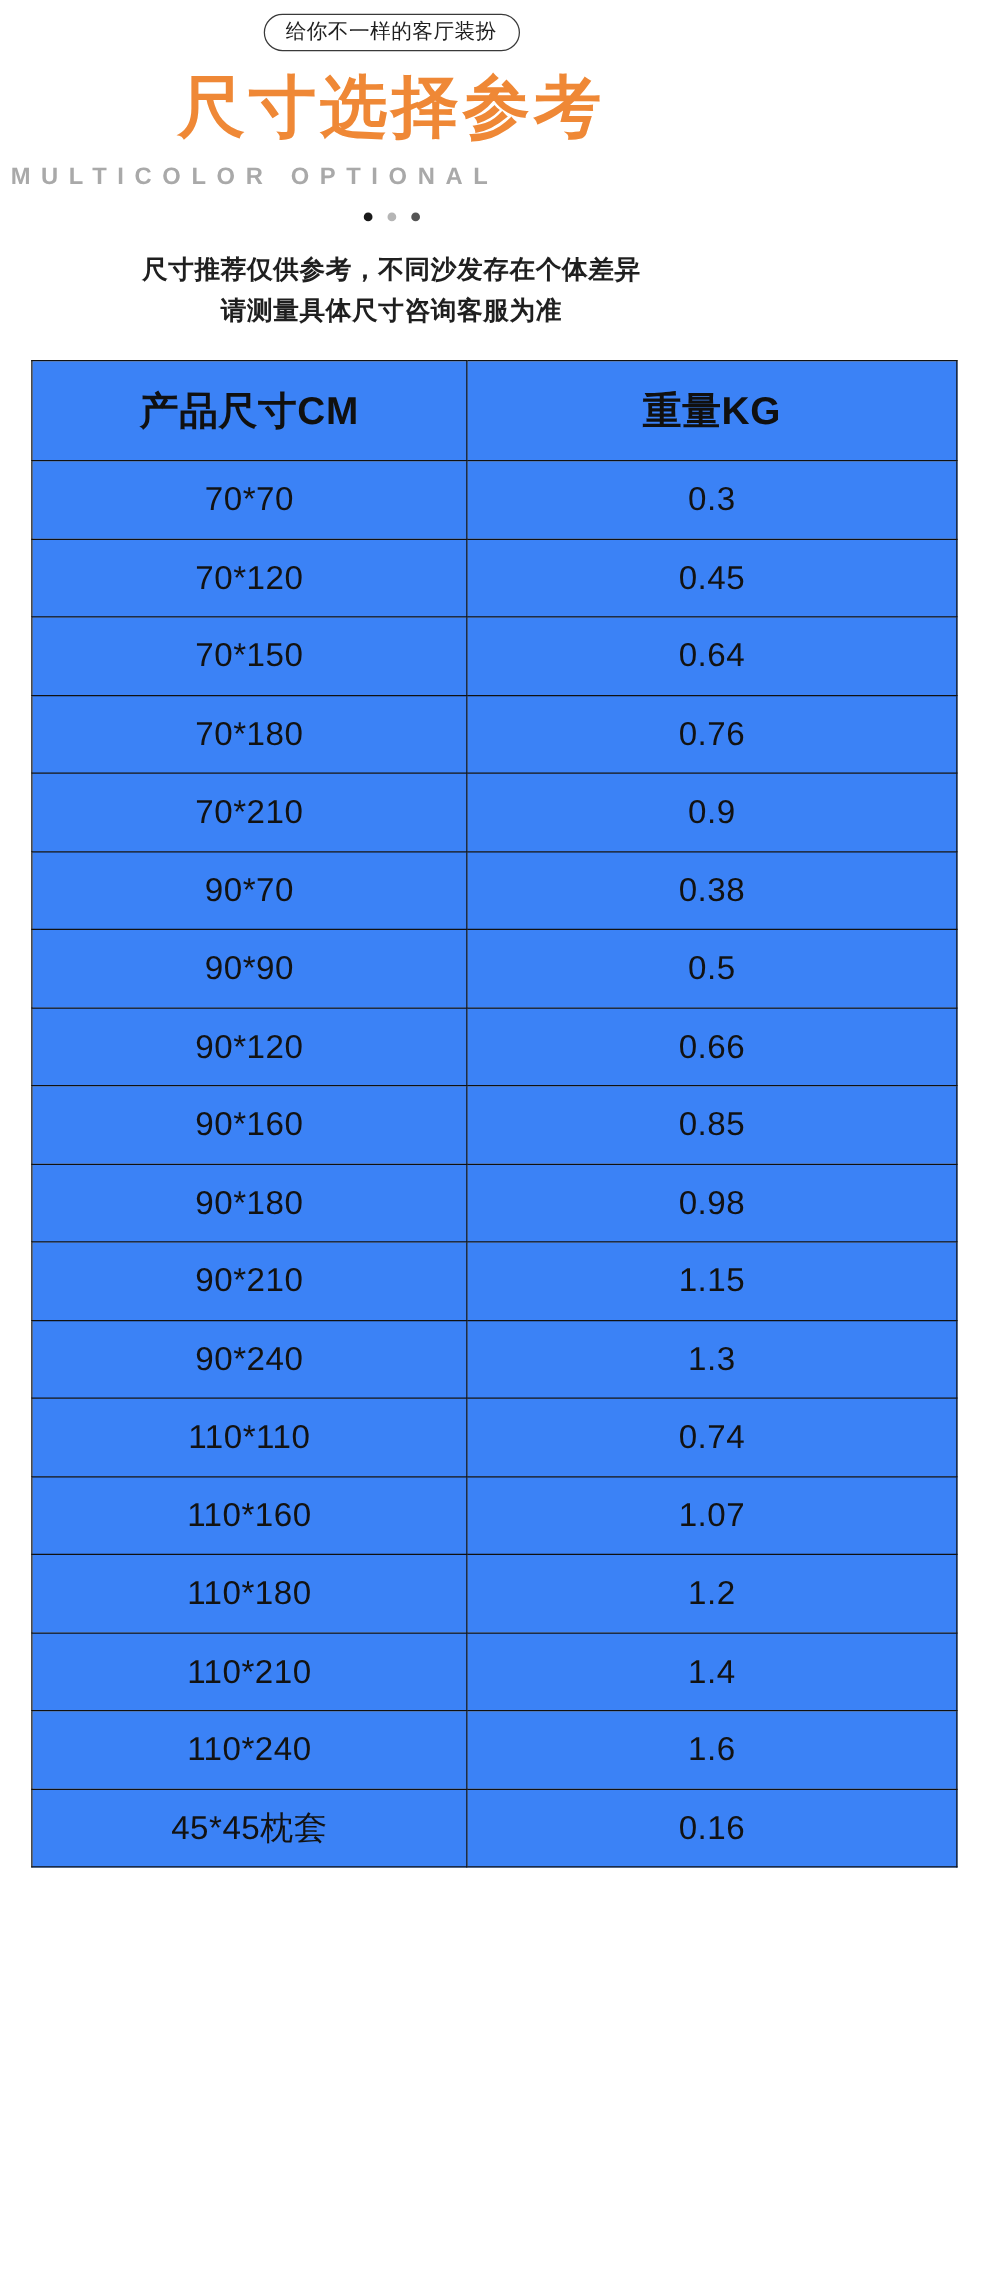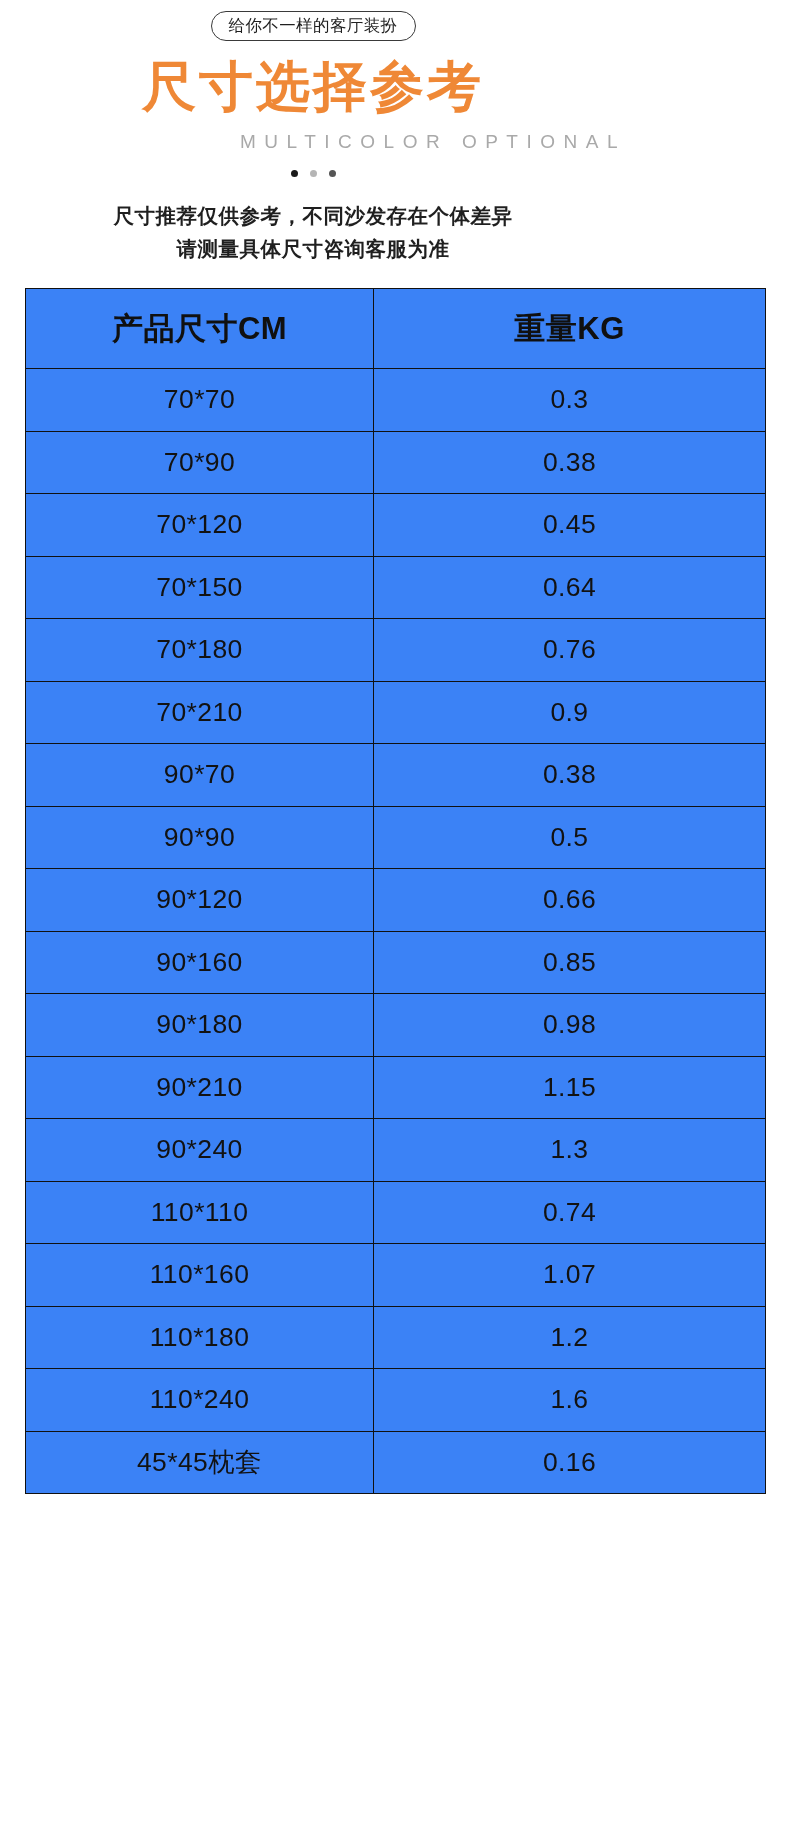--- a/index.html
+++ b/index.html
@@ -50,24 +50,24 @@
     font-size: 54px;
     font-weight: 700;
     letter-spacing: 3px;
     margin-top: 17px;
     line-height: 1.05;
     white-space: nowrap;
   }
 
   
   .subtitle {
-    text-align: right;
+    text-align: left;
     color: #a9a9a9;
     font-size: 19px;
-    font-weight: 400;
+    font-weight: 700;
     letter-spacing: 8.5px;
     margin-top: 16px;
     white-space: nowrap;
     text-indent: 8.5px;
   }
 
   
   .dots {
     display: flex;
     justify-content: center;
@@ -168,24 +168,20 @@
           <th class="hdr-cell">产品尺寸CM</th>
           <th class="hdr-cell">重量KG</th>
         </tr>
       </thead>
       <tbody id="table-body">
           <tr>
             <td class="body-cell">70*70</td>
             <td class="body-cell">0.3</td>
           </tr>
           <tr>
-            <td class="body-cell">70*90</td>
-            <td class="body-cell">0.38</td>
-          </tr>
-          <tr>
             <td class="body-cell">70*120</td>
             <td class="body-cell">0.45</td>
           </tr>
           <tr>
             <td class="body-cell">70*150</td>
             <td class="body-cell">0.64</td>
           </tr>
           <tr>
             <td class="body-cell">70*180</td>
             <td class="body-cell">0.76</td>
@@ -228,20 +224,24 @@
           </tr>
           <tr>
             <td class="body-cell">110*160</td>
             <td class="body-cell">1.07</td>
           </tr>
           <tr>
             <td class="body-cell">110*180</td>
             <td class="body-cell">1.2</td>
           </tr>
           <tr>
+            <td class="body-cell">110*210</td>
+            <td class="body-cell">1.4</td>
+          </tr>
+          <tr>
             <td class="body-cell">110*240</td>
             <td class="body-cell">1.6</td>
           </tr>
           <tr>
             <td class="body-cell">45*45枕套</td>
             <td class="body-cell">0.16</td>
           </tr>
         </tbody>
     </table>
   </div>

